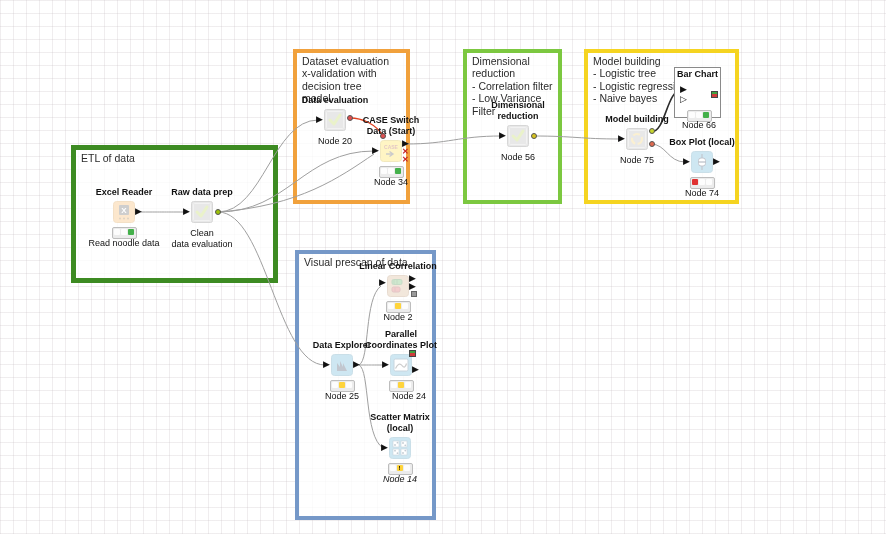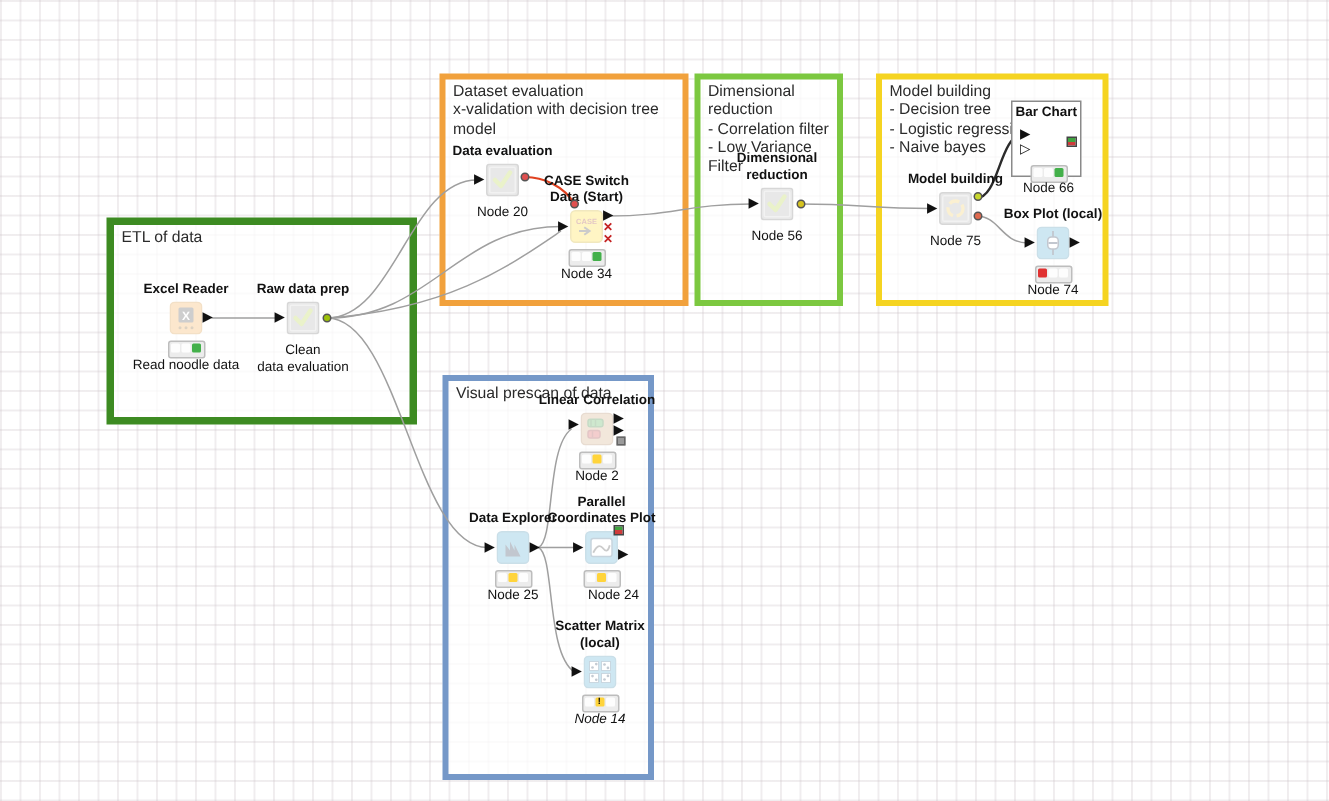--- a/index.html
+++ b/index.html
@@ -55,39 +55,39 @@
 </style>
 </head>
 <body>
 
 <div id="canvas">
     <div class="annotation" style="left: 71px; top: 145px; width: 207px; height: 138px; border: 5px solid rgb(61, 139, 34);">
       <div class="ann-title">
         <div>ETL of data</div>
       </div>
     </div>
-    <div class="annotation" style="left: 293px; top: 49px; width: 166px; height: 155px; border: 4px solid rgb(241, 161, 60);">
+    <div class="annotation" style="left: 293px; top: 49px; width: 117px; height: 155px; border: 4px solid rgb(241, 161, 60);">
       <div class="ann-title">
         <div>Dataset evaluation</div>
         <div>x-validation with decision tree</div>
         <div>model</div>
       </div>
     </div>
     <div class="annotation" style="left: 463px; top: 49px; width: 99px; height: 155px; border: 4px solid rgb(124, 200, 64);">
       <div class="ann-title">
         <div>Dimensional</div>
         <div>reduction</div>
         <div>- Correlation filter</div>
         <div>- Low Variance Filter</div>
       </div>
     </div>
     <div class="annotation" style="left: 584px; top: 49px; width: 155px; height: 155px; border: 4px solid rgb(245, 212, 33);">
       <div class="ann-title">
         <div>Model building</div>
-        <div>- Decision tree</div>
+        <div>- Logistic tree</div>
         <div>- Logistic regression</div>
         <div>- Naive bayes</div>
       </div>
     </div>
     <div class="annotation" style="left: 295px; top: 250px; width: 141px; height: 270px; border: 4px solid rgb(117, 152, 200);">
       <div class="ann-title">
         <div>Visual prescan of data</div>
       </div>
     </div>
     <svg id="wires" width="886" height="534">

